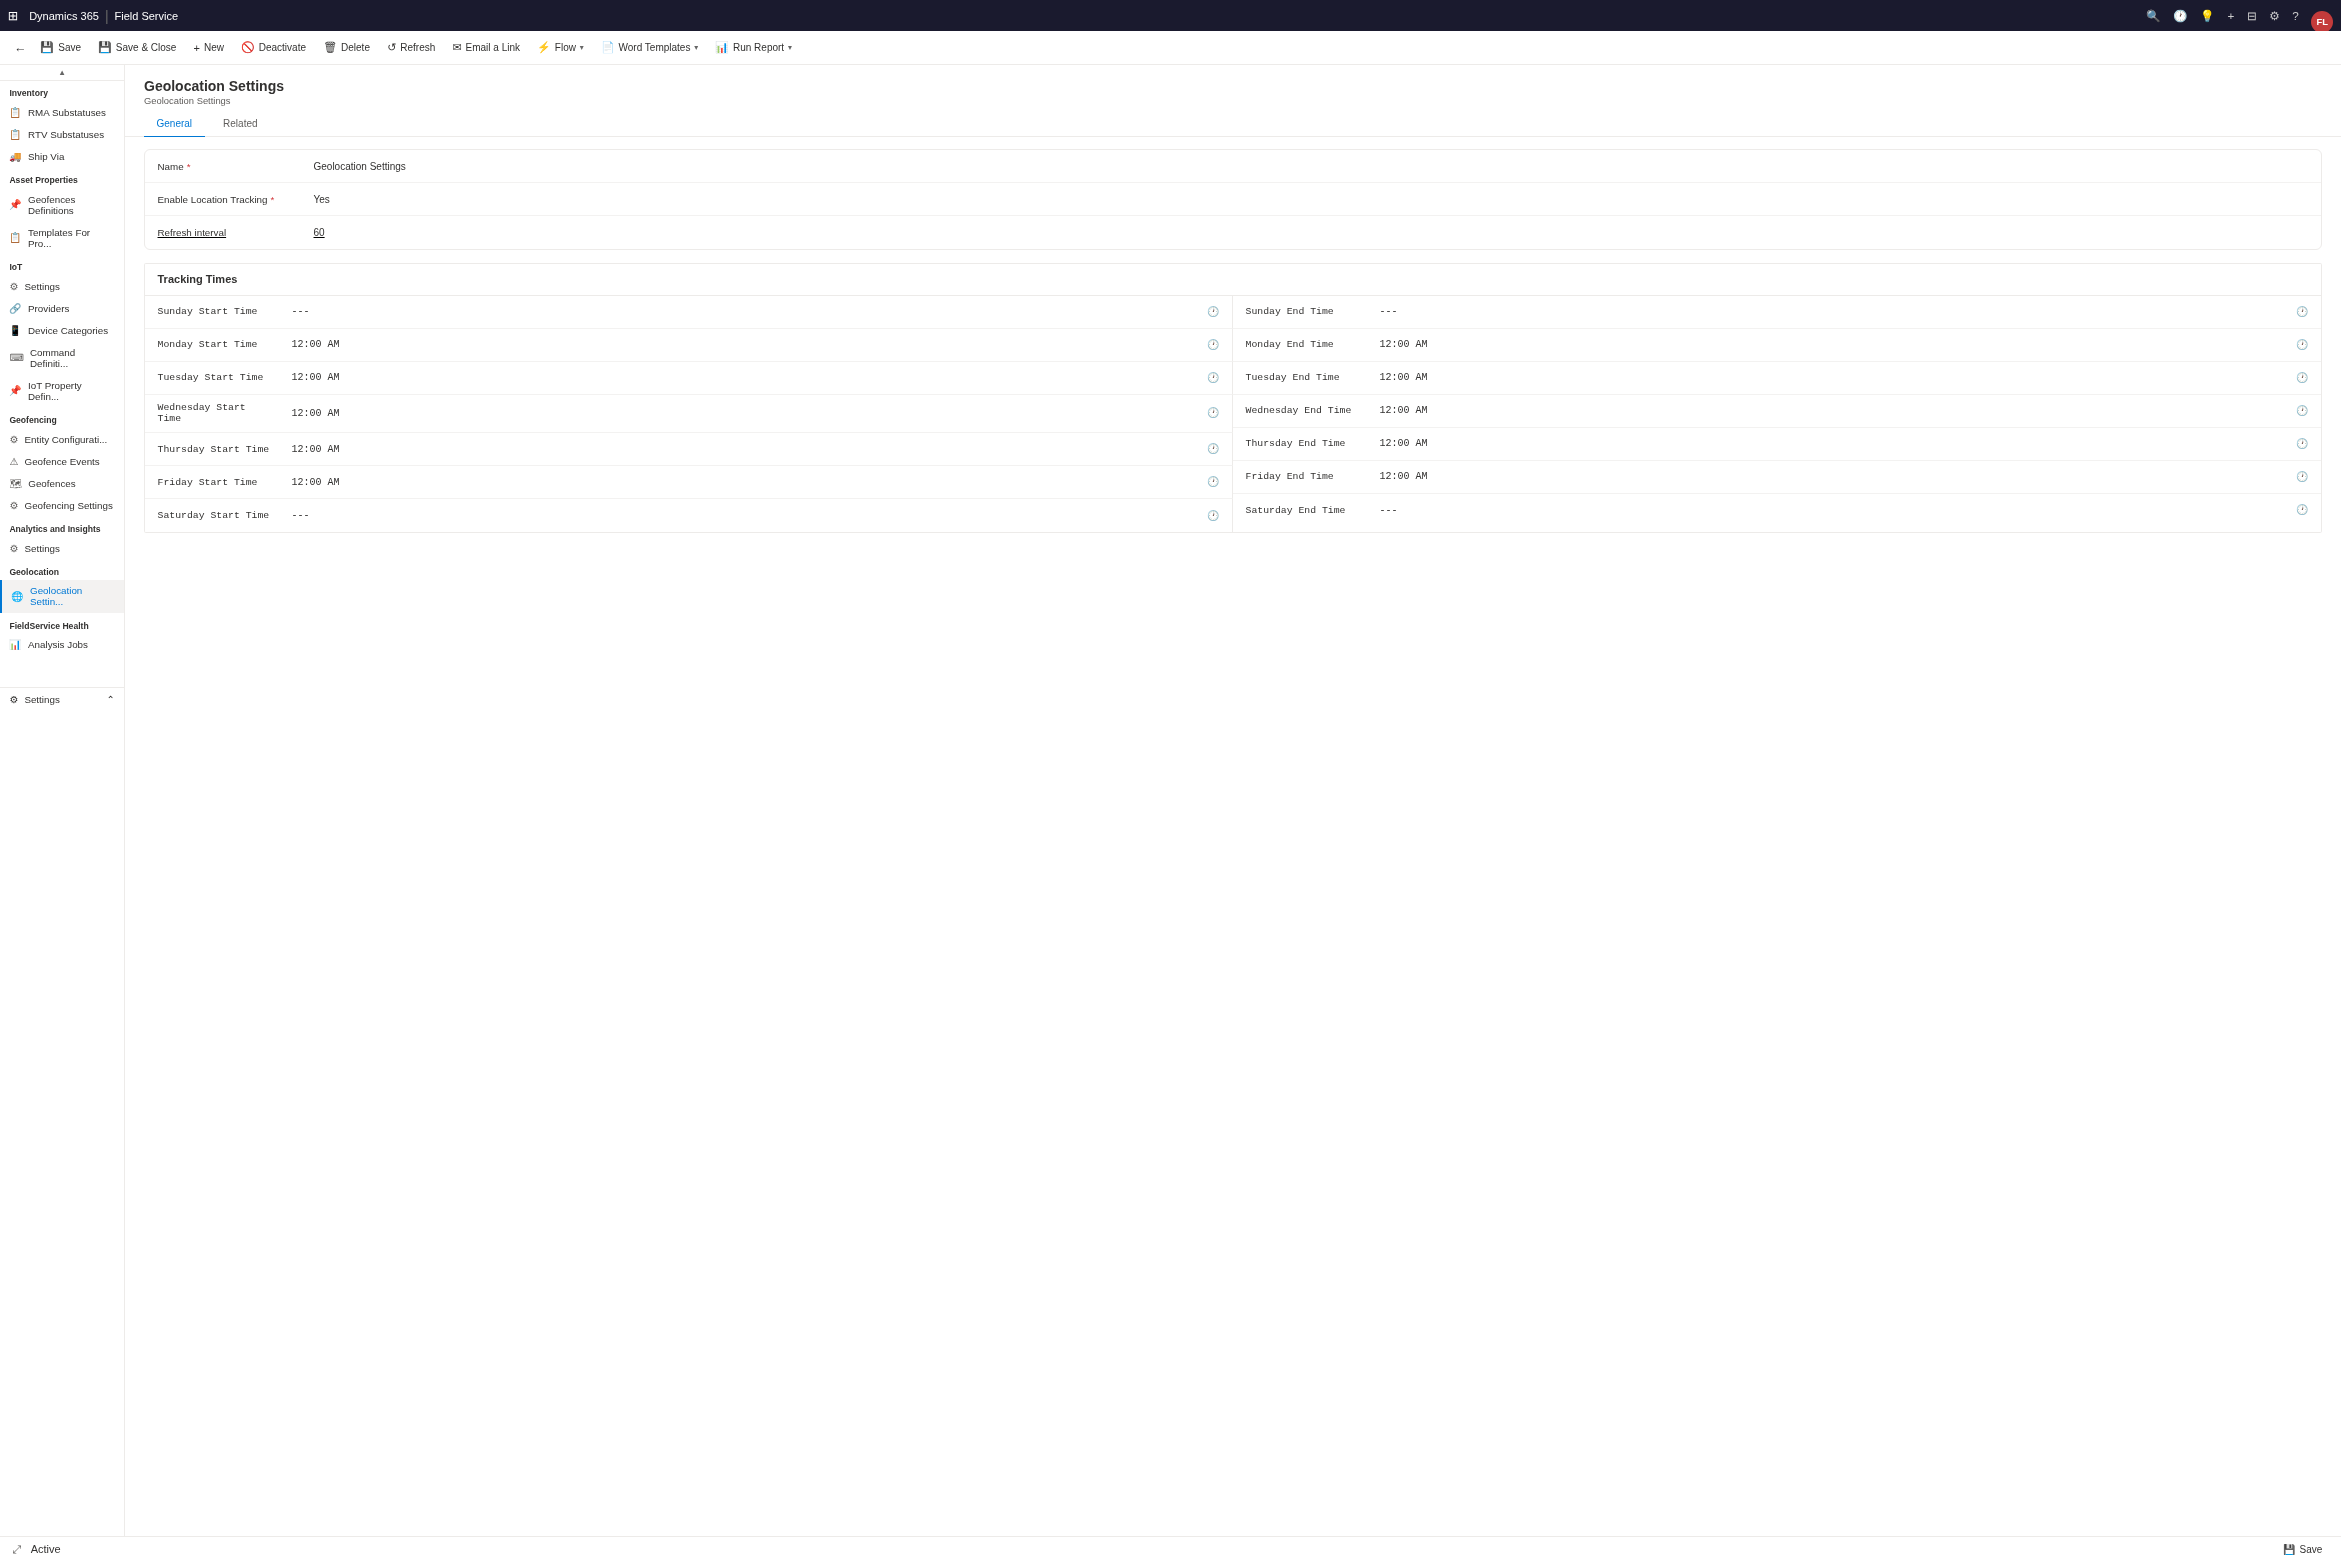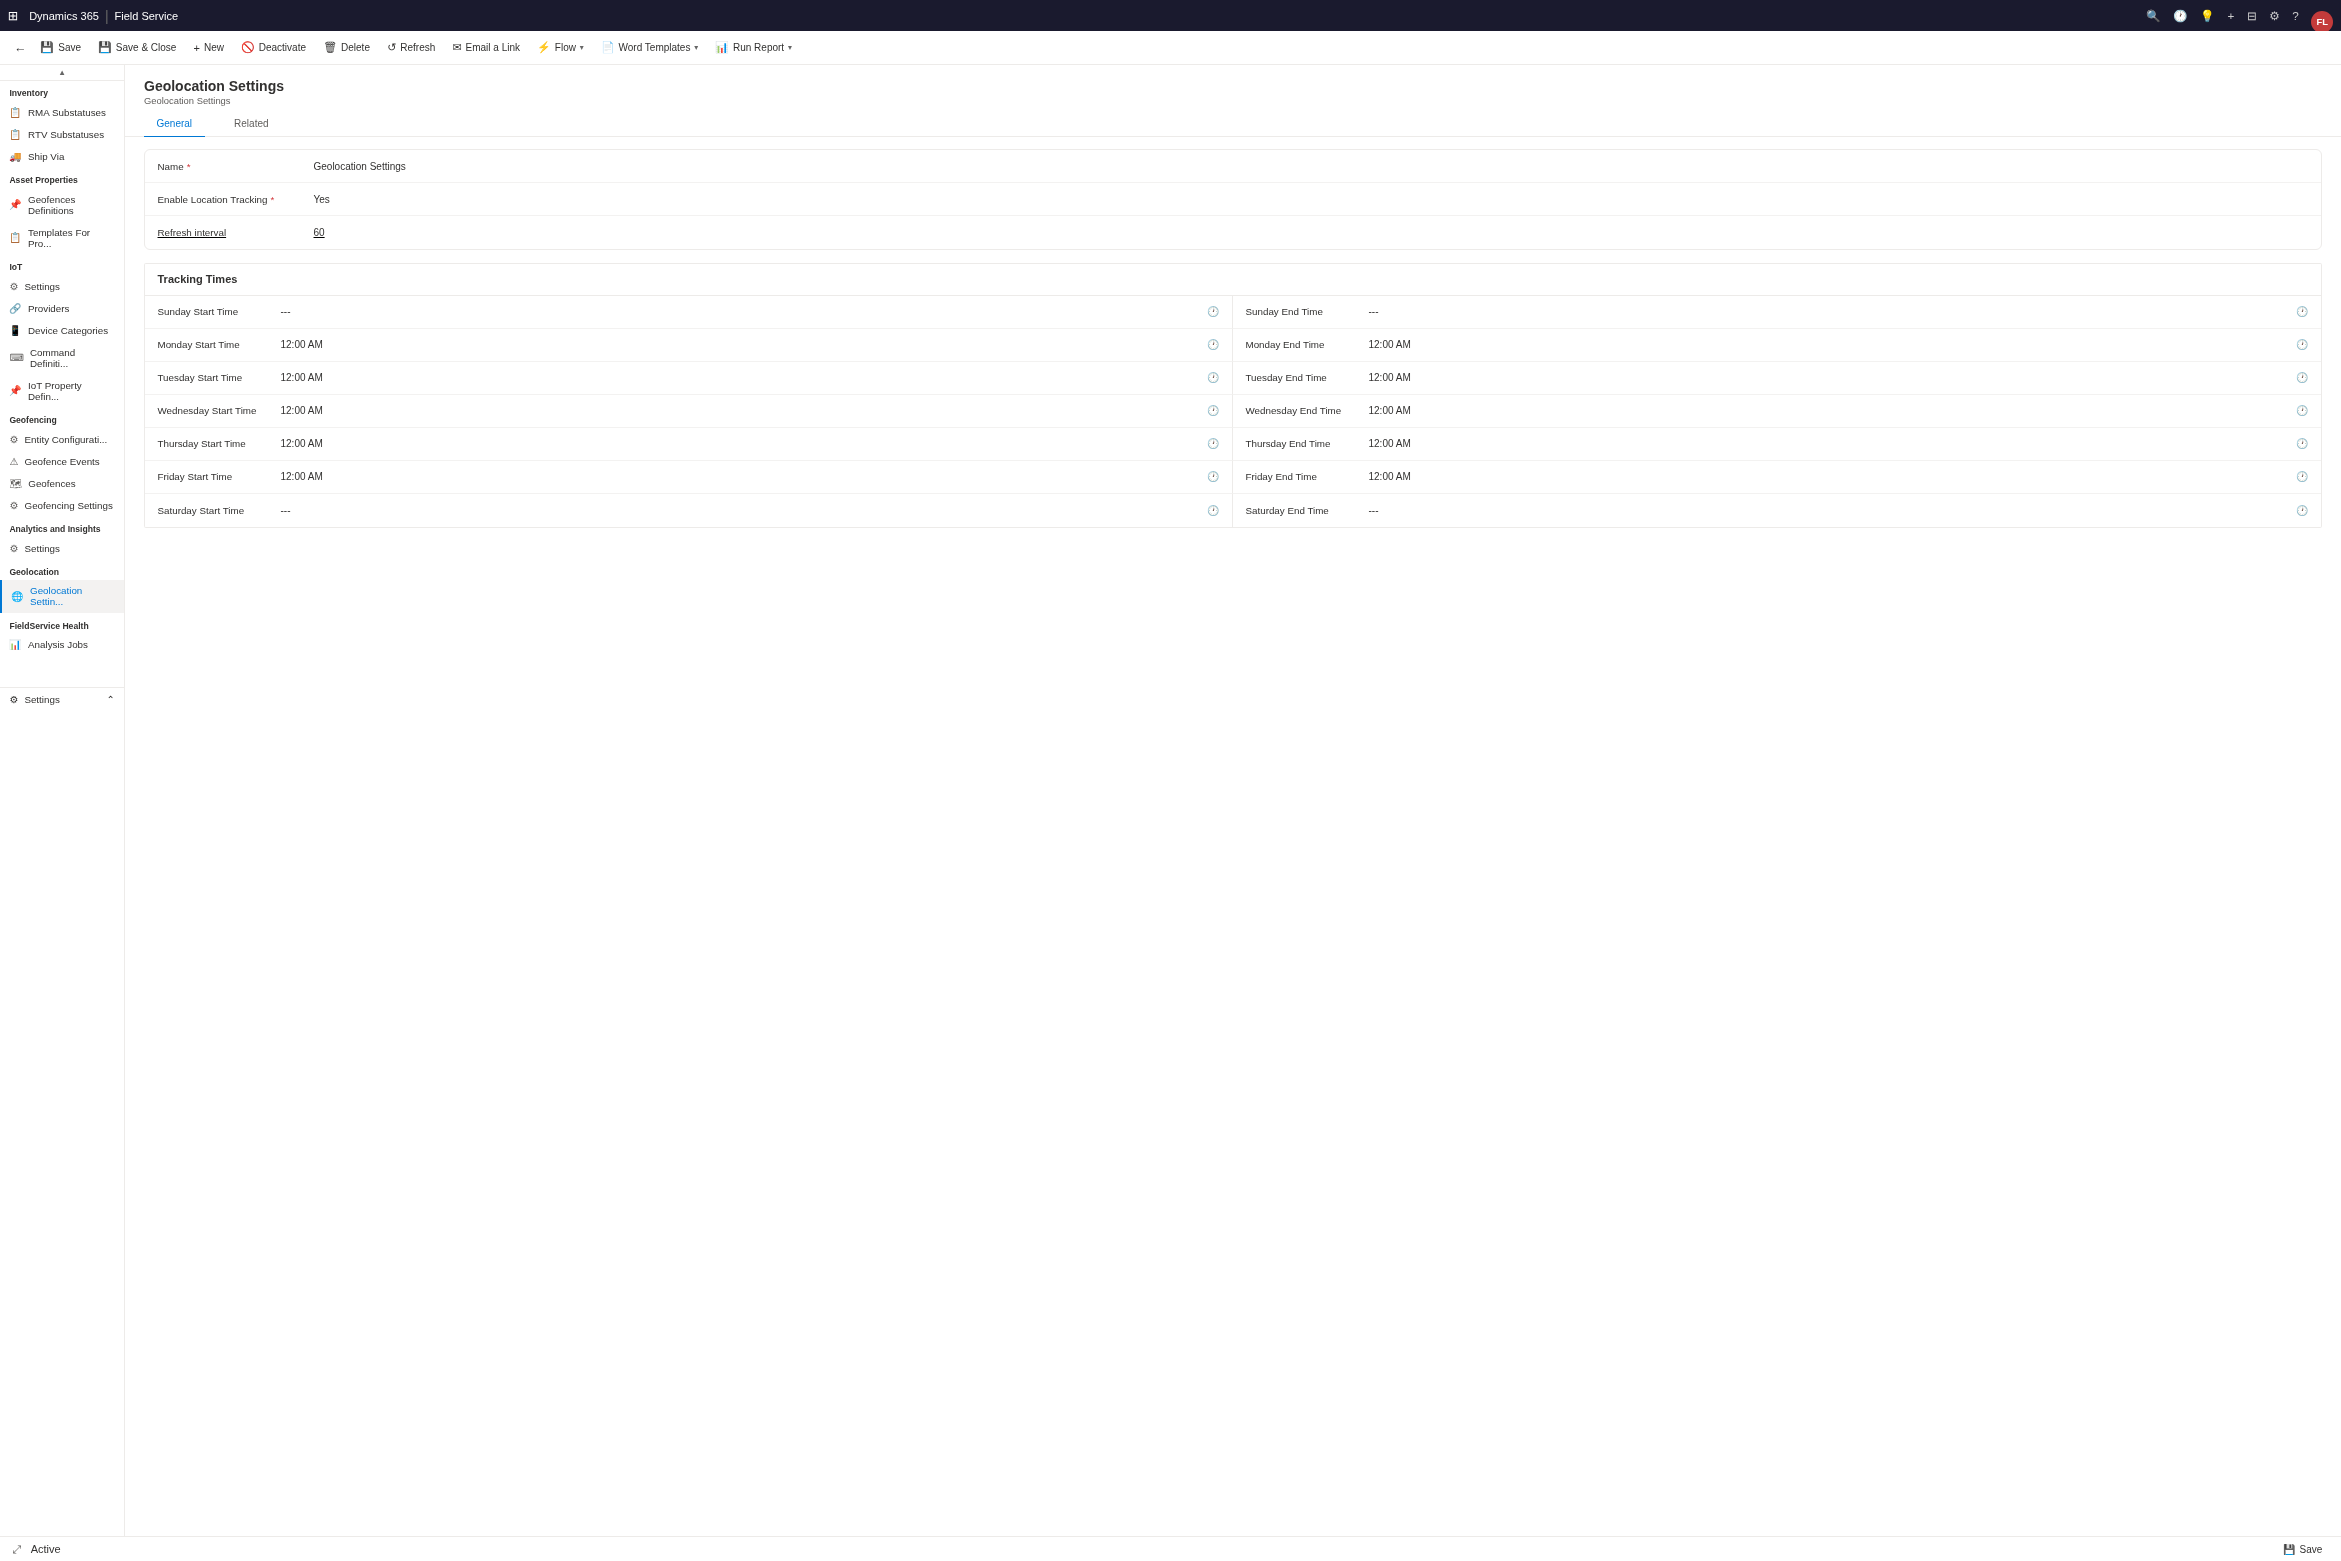--- a/index.html
+++ b/index.html
@@ -101,21 +101,21 @@
 
     
     .page-header {
       padding: 12.5px 19px 0;
     }
     .page-title-main { font-size: 14px; font-weight: 600; color: #323130; }
     .page-subtitle { font-size: 9.4px; color: #605e5c; margin-top: 1.6px; }
 
     
     .tabs {
-      display: flex; gap: 17px;
+      display: flex; gap: 6px;
       padding: 6.2px 19px 0;
       border-bottom: 0.8px solid #edebe9;
     }
     .tab {
       padding: 6.2px 12.5px; cursor: pointer; font-size: 10px; color: #605e5c;
       border-bottom: 1.6px solid transparent; margin-bottom: -0.8px;
     }
     .tab.active { color: #0078d4; border-bottom: 1.6px solid #0078d4; font-weight: 500; }
 
     
@@ -152,21 +152,22 @@
     .tracking-grid {
       display: grid;
       grid-template-columns: 1fr 1fr;
     }
     .tracking-col { }
     .tracking-row {
       display: flex; align-items: center;
       padding: 7.8px 12.5px;
       border-bottom: 0.8px solid #f3f2f1;
       min-height: 33px;
-      gap: 6px;
+      gap: 17px;
+      font-family: Liberation Mono, monospace;
     }
     .tracking-row:last-child { border-bottom: none; }
     .tracking-col:first-child .tracking-row { border-right: 0.8px solid #edebe9; }
     .track-label { width: 117px; flex-shrink: 0; font-size: 9.8px; color: #323130; }
     .track-value { flex: 1; font-size: 10px; color: #323130; }
     .track-clock { color: #999; font-size: 10px; margin-left: auto; }
 
     
     .content-area::-webkit-scrollbar { width: 4.7px; }
     .content-area::-webkit-scrollbar-track { background: #f3f2f1; }

